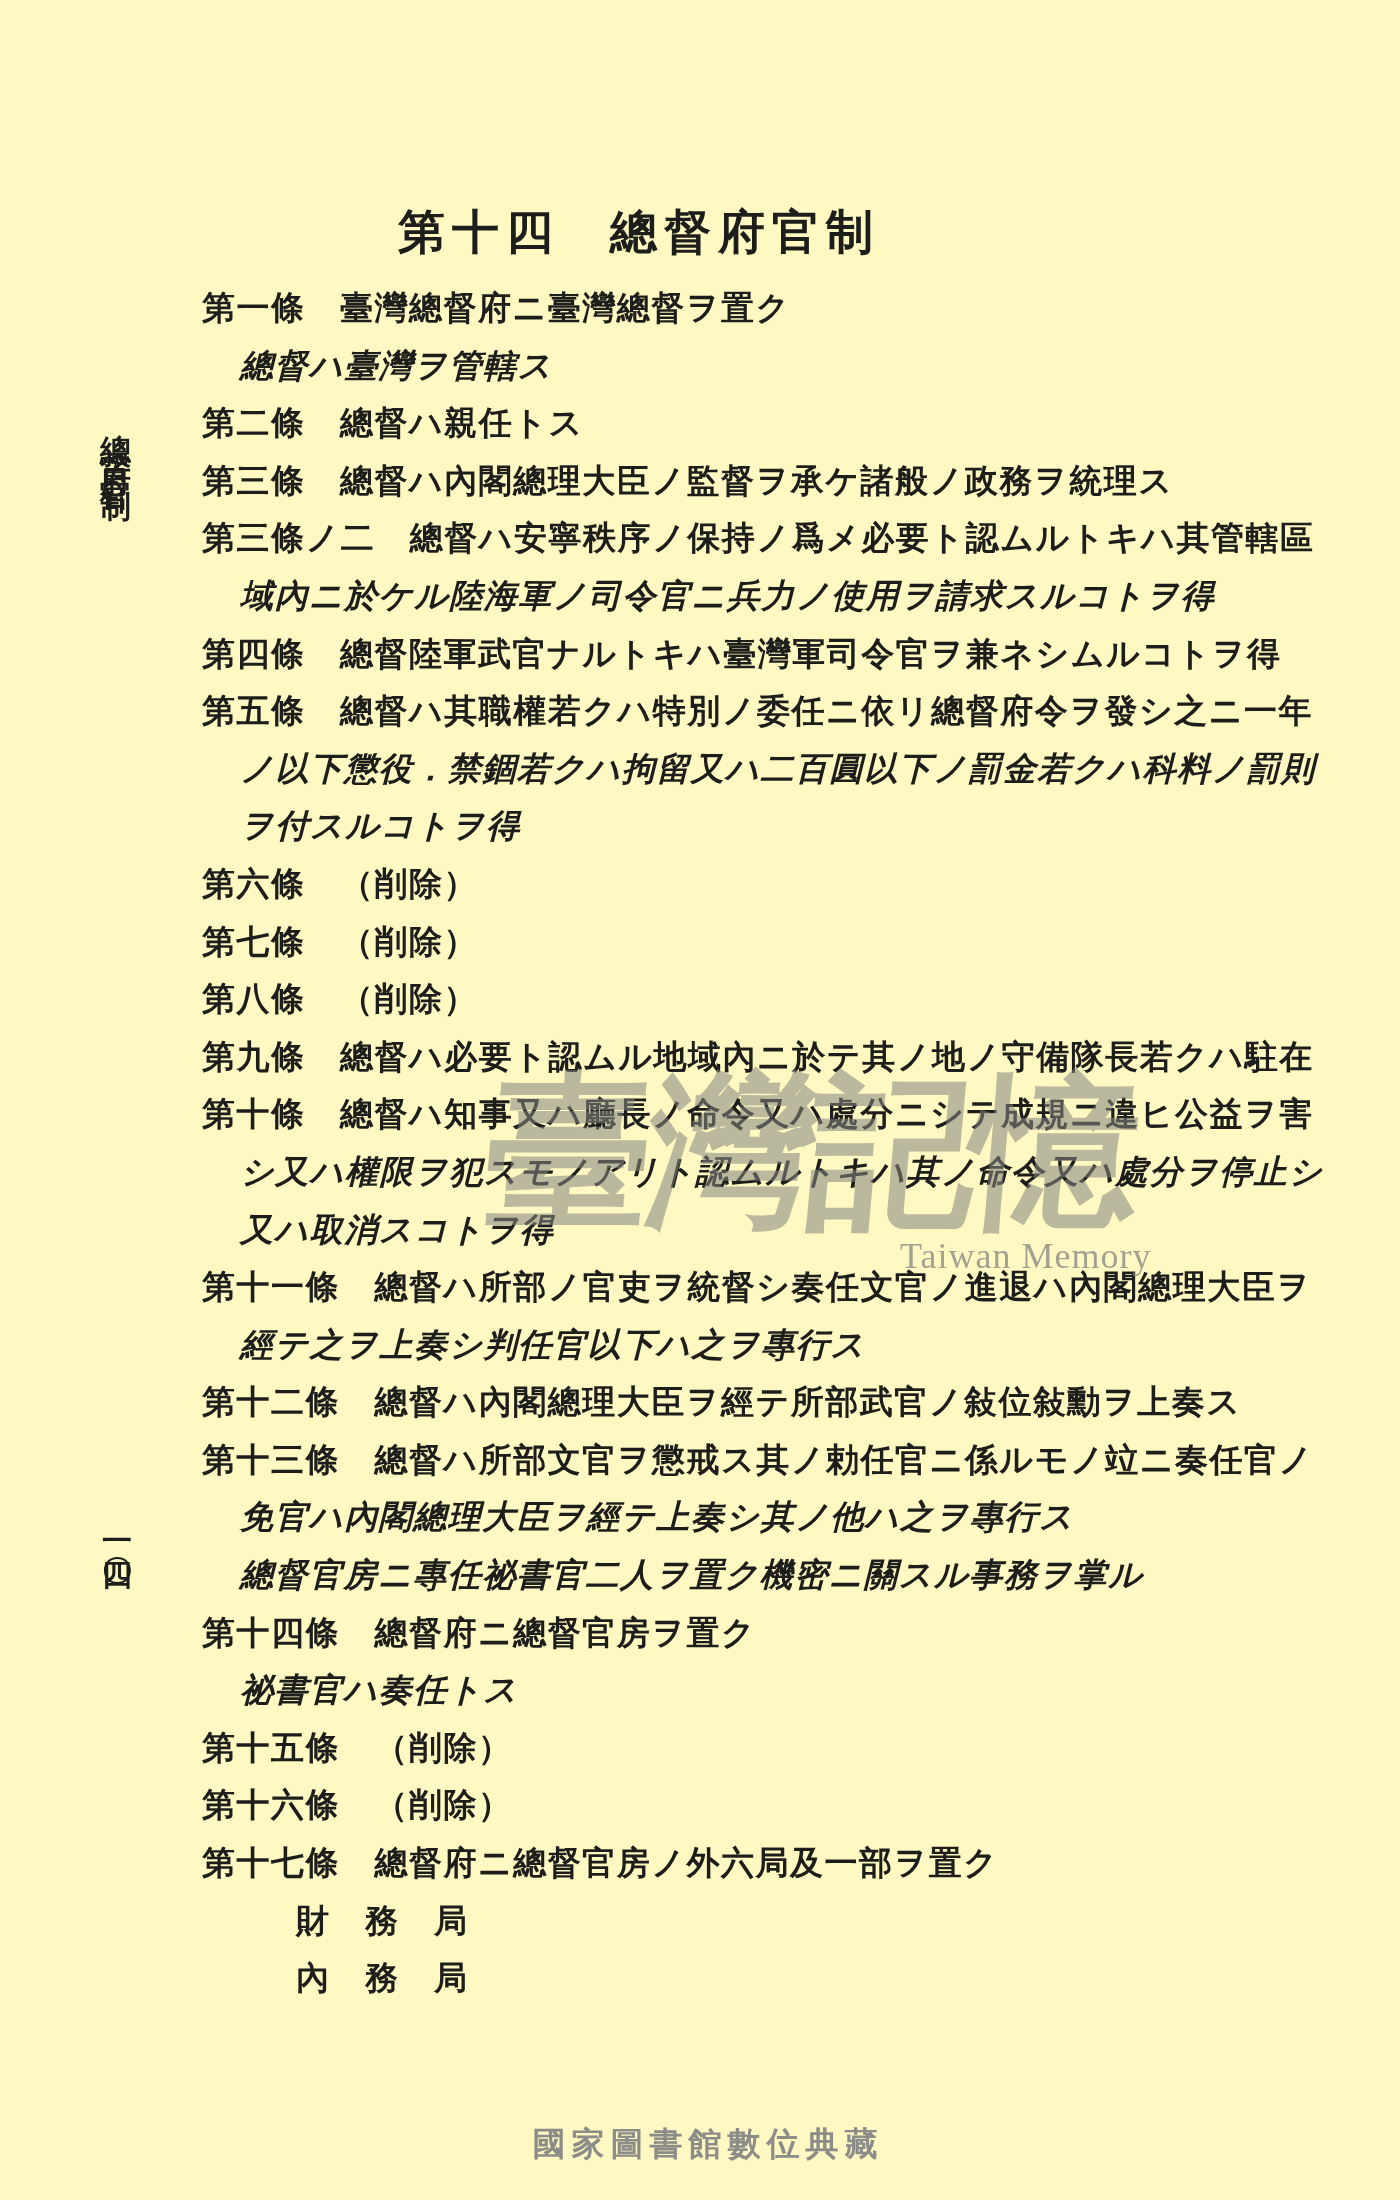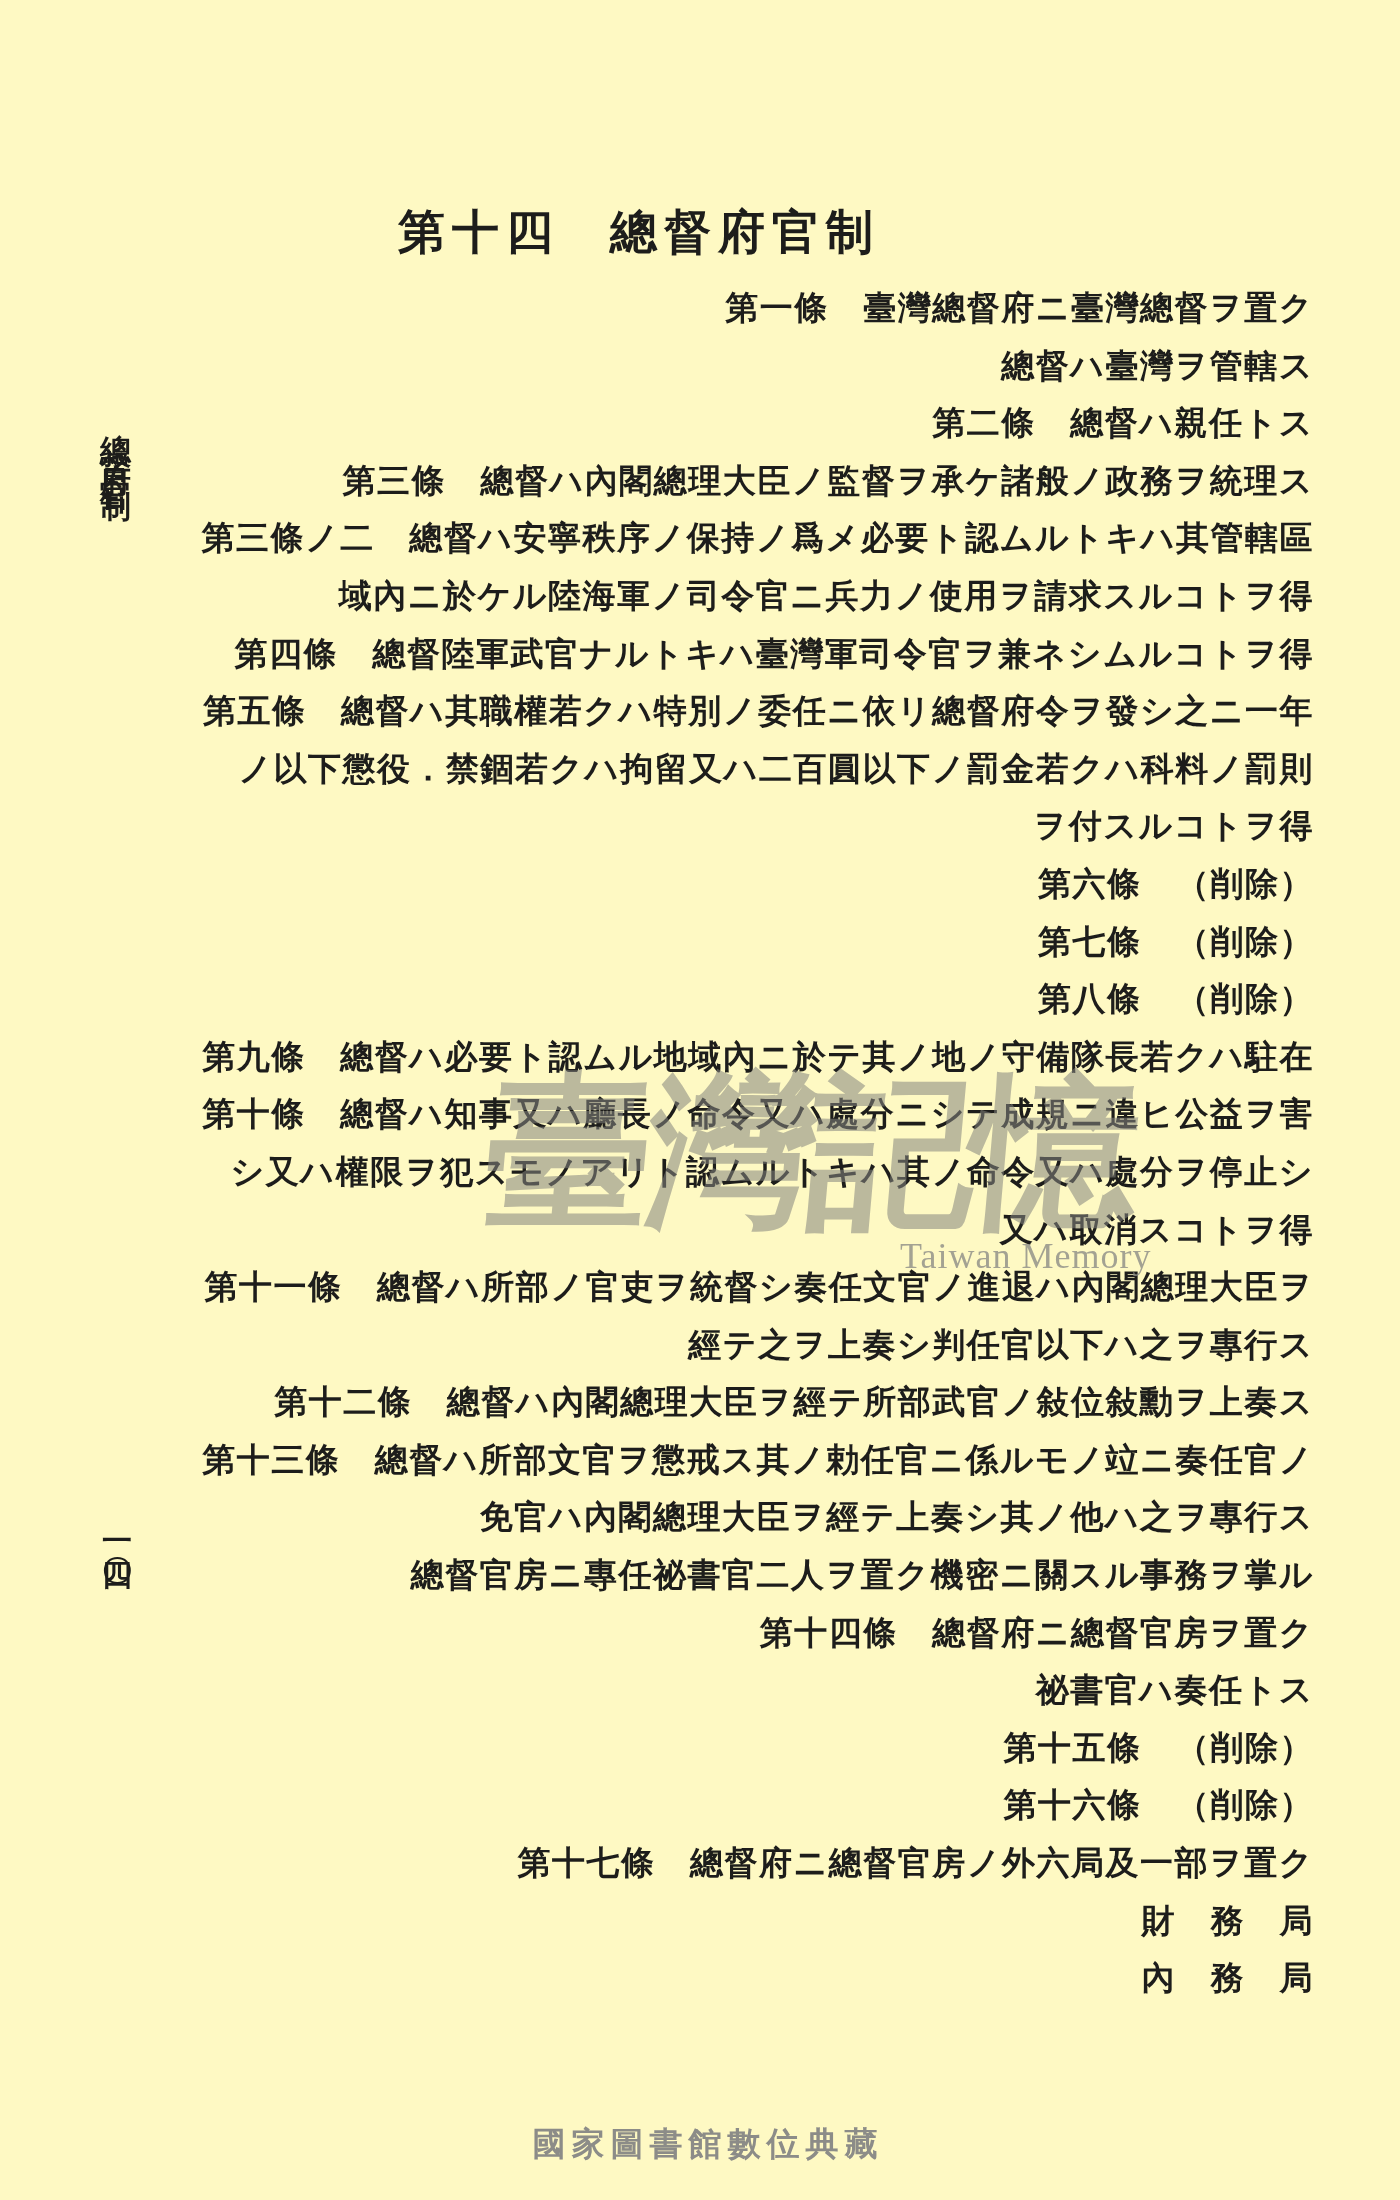--- a/index.html
+++ b/index.html
@@ -29,29 +29,29 @@
   }
   
   .page-number{
     position:absolute;left:96px;top:1524px;
     writing-mode:vertical-rl;text-orientation:upright;
     font-size:30px;font-weight:bold;letter-spacing:8px;
     white-space:nowrap;
   }
   
   .doc-body{
-    position:absolute;left:174px;top:280px;width:1140px;text-align:right;
+    position:absolute;left:202px;top:280px;width:1140px;
   }
   .line{
     height:57.6px;line-height:57.6px;
     font-size:33px;font-weight:bold;
     letter-spacing:1.5px;white-space:nowrap;
   }
   .indent-0{padding-left:0;}
-  .indent-1{padding-left:38px;}
+  .indent-1{padding-left:38px;font-style:italic;}
   .indent-2{padding-left:94px;}
   
   .watermark{
     position:absolute;left:486px;top:1058px;
     pointer-events:none;z-index:5;
   }
   .wm-cjk{
     font-size:166px;line-height:1.15;
     font-weight:bold;
     color:#86867f;opacity:0.55;

